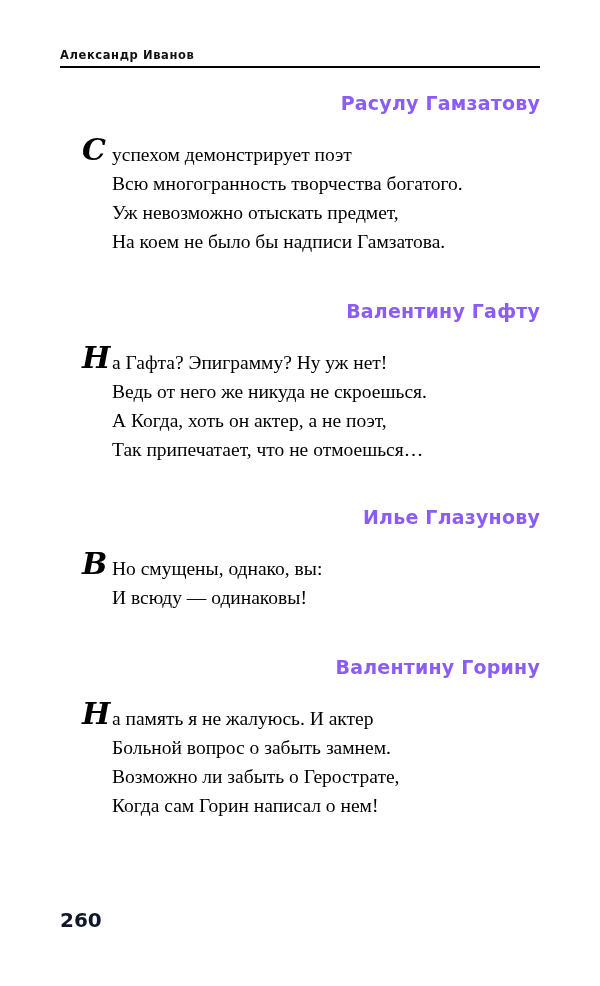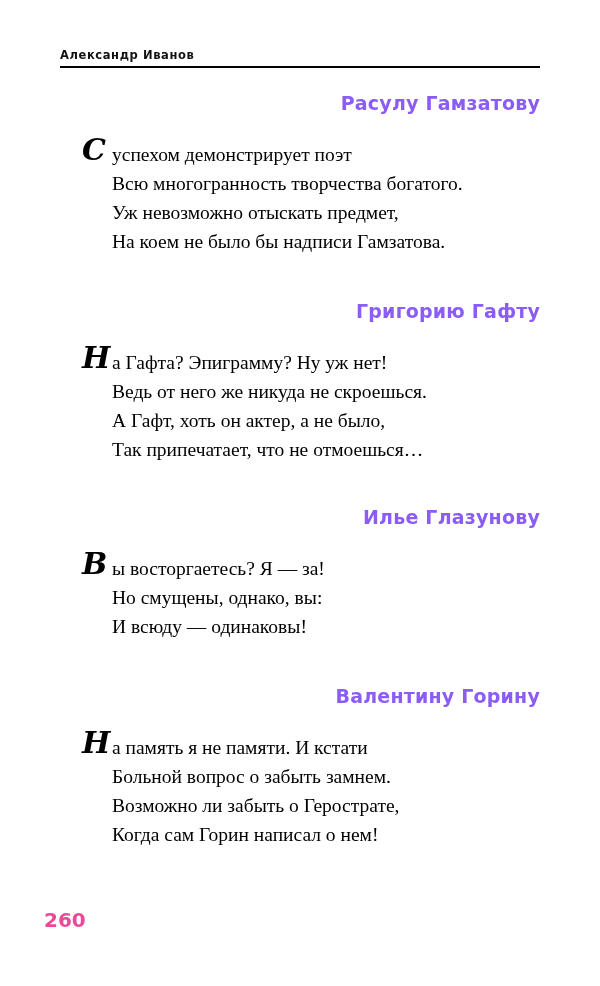--- a/index.html
+++ b/index.html
@@ -76,26 +76,26 @@
     line-height: 1;
     position: absolute;
     left: -30px;
     top: -5px;
   }
   .sp1 { margin-bottom: 44px; }
   .sp2 { margin-bottom: 42px; }
   .sp3 { margin-bottom: 44px; }
   .page-number {
     position: absolute;
-    left: 44px;
+    left: 60px;
     top: 908px;
     font-family: "DejaVu Sans", sans-serif;
     font-weight: bold;
     font-size: 20px;
-    color: #ec4899;
+    color: #0f172a;
   }
 </style>
 </head>
 <body>
 
 <div class="page">
 
   <div class="header">
     <div class="header-author">Александр Иванов</div>
     <div class="header-rule"></div>
@@ -107,42 +107,42 @@
       <div class="epigram-title">Расулу Гамзатову</div>
       <div class="epigram-body">
         <div class="line line-first"><span class="dropcap">С</span><span> успехом демонстрирует поэт</span></div>
         <div class="line">Всю многогранность творчества богатого.</div>
         <div class="line">Уж невозможно отыскать предмет,</div>
         <div class="line">На коем не было бы надписи Гамзатова.</div>
       </div>
     </div>
 
     <div class="epigram sp2">
-      <div class="epigram-title">Григорию Гафту</div>
+      <div class="epigram-title">Валентину Гафту</div>
       <div class="epigram-body">
         <div class="line line-first"><span class="dropcap">Н</span><span>а Гафта? Эпиграмму? Ну уж нет!</span></div>
         <div class="line">Ведь от него же никуда не скроешься.</div>
-        <div class="line">А Гафт, хоть он актер, а не было,</div>
+        <div class="line">А Когда, хоть он актер, а не поэт,</div>
         <div class="line">Так припечатает, что не отмоешься…</div>
       </div>
     </div>
 
     <div class="epigram sp3">
       <div class="epigram-title">Илье Глазунову</div>
       <div class="epigram-body">
-        <div class="line line-first"><span class="dropcap">В</span><span>ы восторгаетесь? Я — за!</span></div>
+        <div class="line line-first"><span class="dropcap">В</span></div>
         <div class="line">Но смущены, однако, вы:</div>
         <div class="line">И всюду — одинаковы!</div>
       </div>
     </div>
 
     <div class="epigram">
       <div class="epigram-title">Валентину Горину</div>
       <div class="epigram-body">
-        <div class="line line-first"><span class="dropcap">Н</span><span>а память я не памяти. И кстати</span></div>
+        <div class="line line-first"><span class="dropcap">Н</span><span>а память я не жалуюсь. И актер</span></div>
         <div class="line">Больной вопрос о забыть замнем.</div>
         <div class="line">Возможно ли забыть о Герострате,</div>
         <div class="line">Когда сам Горин написал о нем!</div>
       </div>
     </div>
 
   </div>
 
   <div class="page-number">260</div>
 

